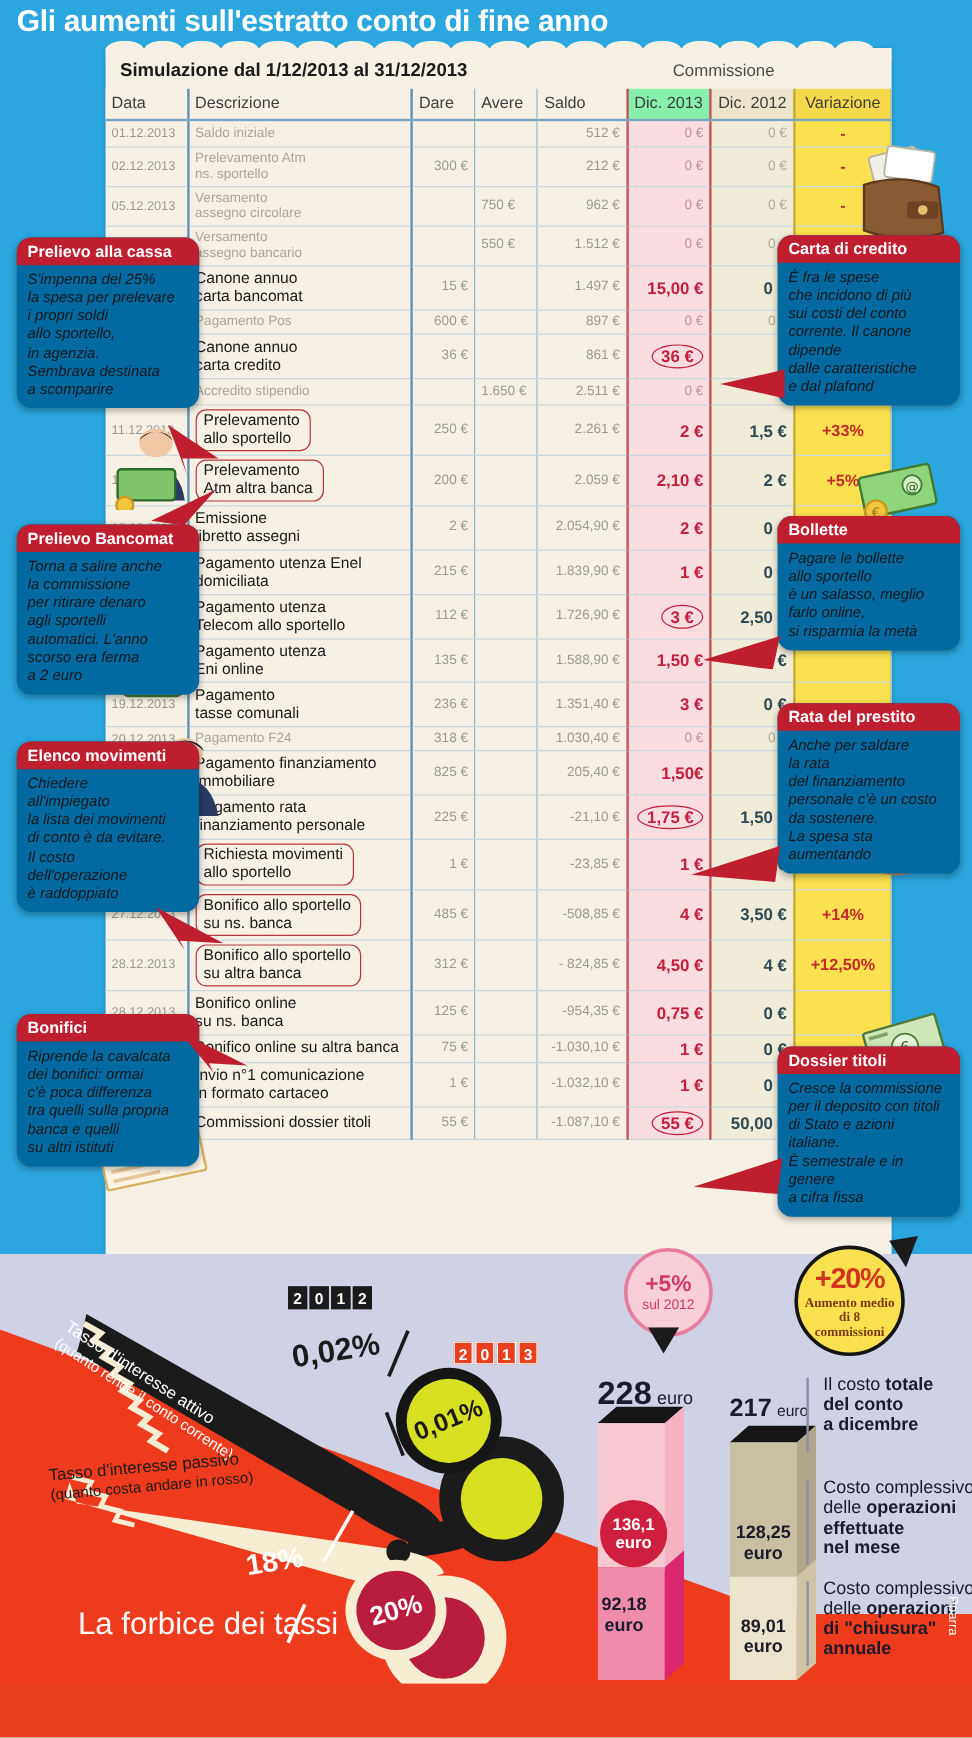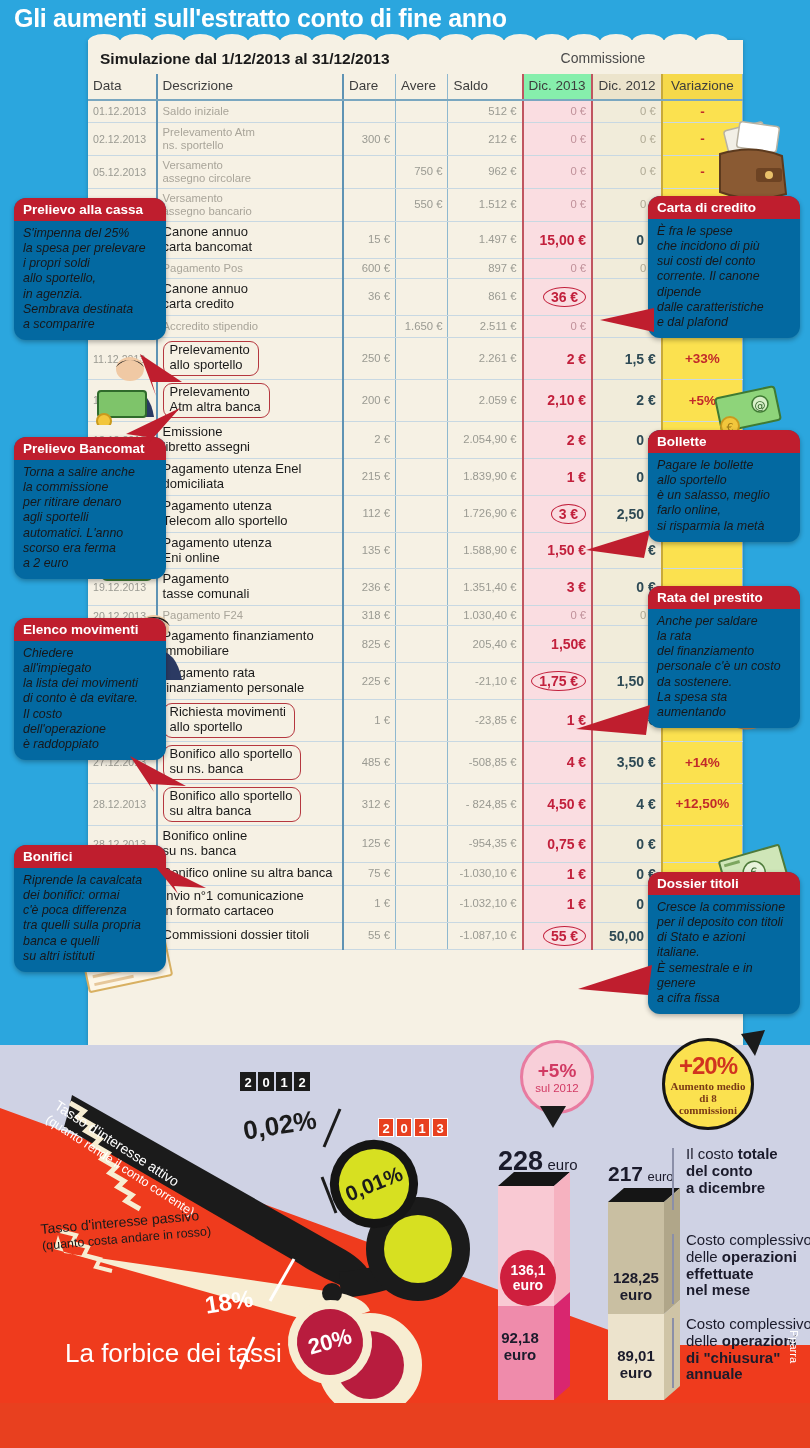--- a/index.html
+++ b/index.html
@@ -67,21 +67,21 @@
     border-bottom: 2px solid #7aa7c0;
     font-weight: 400;
     font-size: 13.5px;
     color: #3d3d3d;
     padding: 4px 5px 5px 5px;
     white-space: nowrap;
   }
   .c-data   { width: 68px; text-align: left;  color: #9a9a92; font-size: 10.6px; }
   .c-descr  { width: 185px; text-align: left; }
   .c-dare   { width: 52px; text-align: right; color: #9a9a92; }
-  .c-avere  { width: 52px; text-align: right; color: #9a9a92; }
+  .c-avere  { width: 52px; text-align: left; color: #9a9a92; }
   .c-saldo  { width: 74px; text-align: right; color: #9a9a92; }
   .c-d13    { width: 62px; text-align: right; }
   .c-d12    { width: 62px; text-align: right; }
   .c-var    { width: 80px; text-align: center; }
 
   th.h-d13 { background: #86efac; color: #c2304a; text-align:left; }
   th.h-d12 { background: #ece4cc; color: #3a4a52; text-align:center; }
   th.h-var { background: #f6d94a; color: #b03020; text-align:center; font-weight:700; }
   th.h-data, th.h-descr, th.h-dare, th.h-avere, th.h-saldo { background: #f6f1e4; }
   th.h-dare, th.h-avere, th.h-saldo { text-align:left; }

